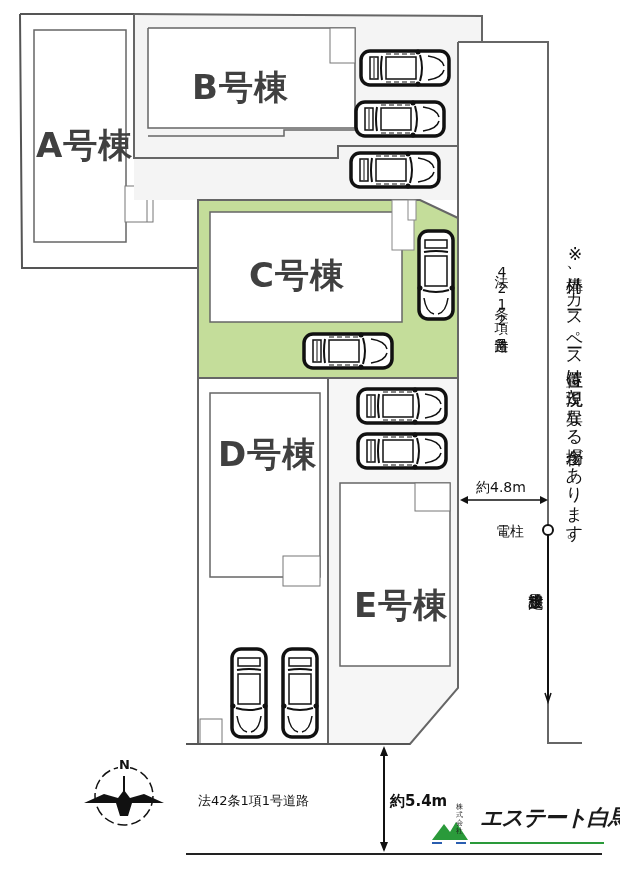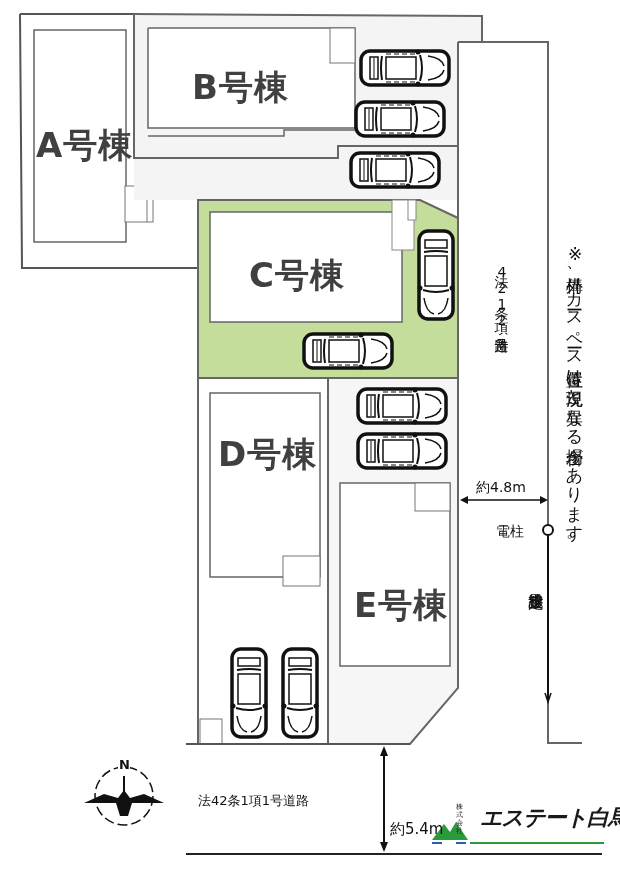--- a/index.html
+++ b/index.html
@@ -145,20 +145,20 @@
 
 <div class="small" style="left:476px; top:480px;">約4.8m</div>
 
 <div class="small" style="left:496px; top:524px;">電柱</div>
 
 <div class="vtext" style="left:528px; top:582px; font-size:15px;">支線移設予定</div>
 
 <div class="vtext" style="left:566px; top:244px; font-size:17px;">※外構、カースペース位置は現況と異なる場合があります。</div>
 
 <div class="small" style="left:198px; top:794px; font-size:13px;">法42条1項1号道路</div>
-<div class="small" style="left:390px; top:822px; font-size:15px;">約5.4m</div>
+<div class="small" style="left:390px; top:794px; font-size:15px;font-weight:bold;">約5.4m</div>
 
 <div class="small" style="left:119px; top:758px; font-size:13px; font-weight:bold;">N</div>
 
 <div class="logo">
   <div class="logo-co">株式会社</div>
   <div class="logo-text" style="left:48px;">エステート白馬</div>
 </div>
 
 </body></html>

